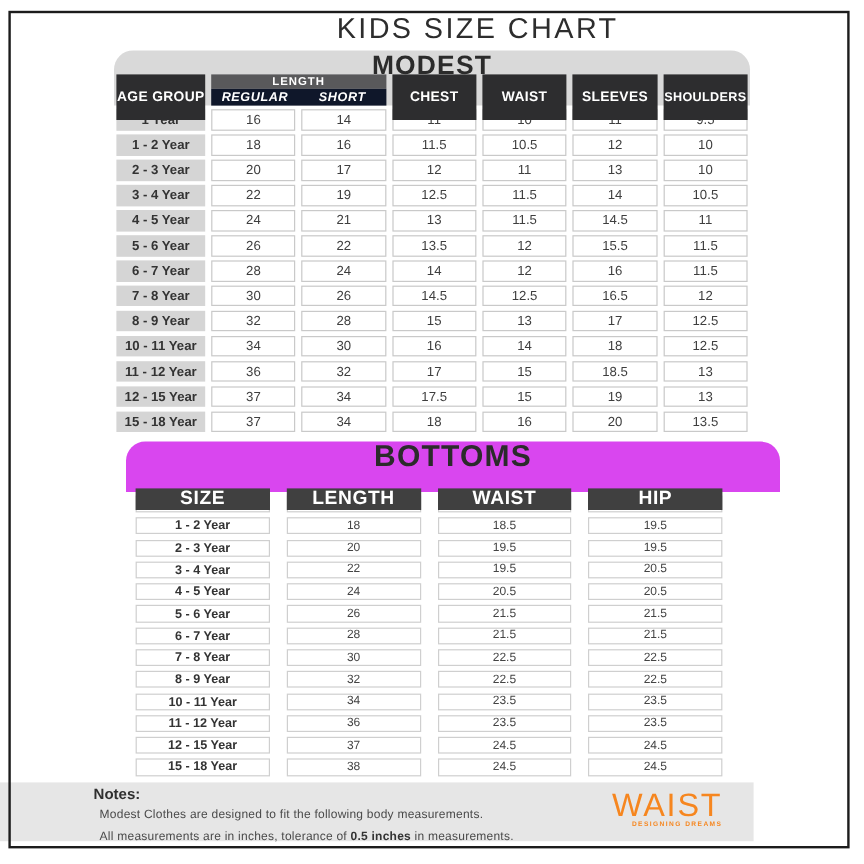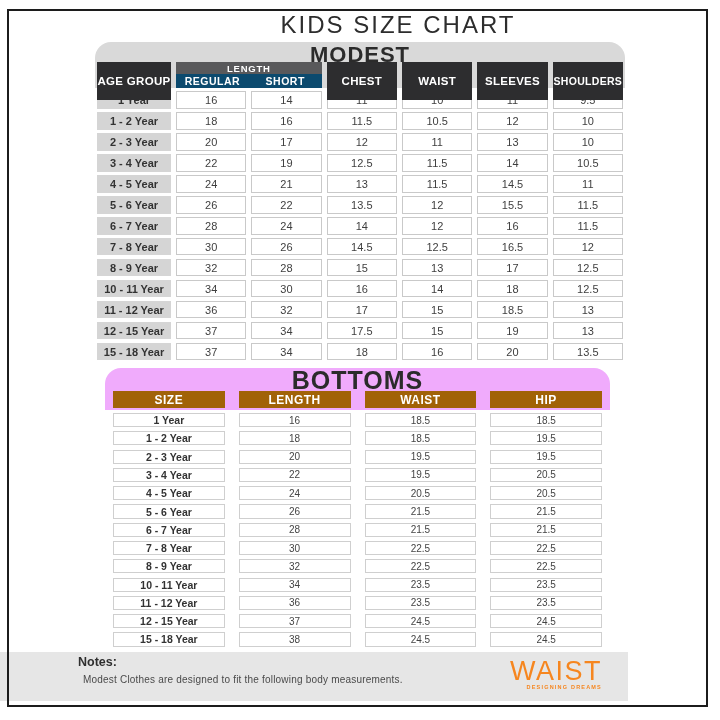--- a/index.html
+++ b/index.html
@@ -36,54 +36,54 @@
   }
   .hcell {
     background:#2d2d2f; color:#ffffff; font-weight:bold; font-size:11.5px;
     display:flex; align-items:center; justify-content:center; letter-spacing:0.3px;
   }
   #length-group { grid-column:2 / span 2; display:flex; flex-direction:column; }
   #length-top {
     height:12px; background:#59595b; color:#fff; font-weight:bold; font-size:9.5px;
     display:flex; align-items:center; justify-content:center; letter-spacing:0.8px;
   }
-  #length-bottom { height:14px; background:#0c4a6e; display:flex; }
+  #length-bottom { height:14px; background:#0f172a; display:flex;font-style:italic; }
   #length-bottom span {
     flex:1; color:#fff; font-weight:bold; font-size:10.5px;
     display:flex; align-items:center; justify-content:center; letter-spacing:0.5px;
   }
   #shirts-rows {
     position:absolute; left:97px; top:91px; width:526px;
     display:flex; flex-direction:column; gap:3.4px;
   }
   .s-row { display:grid; grid-template-columns:74px repeat(6,1fr); column-gap:5px; height:17.6px; }
   .cell {
     background:#ffffff; border:1px solid #c9c9c9; font-size:11px; color:#3e3e3e;
     display:flex; align-items:center; justify-content:center;
   }
   .age {
     background:#d5d5d5; border:none; font-weight:bold; color:#333333; font-size:11px;
   }
 
   
   #bottoms-panel {
-    position:absolute; left:105px; top:368px; width:505px; height:42px;
-    background:#f0abfc; border-radius:16px 16px 0 0;
+    position:absolute; left:105px; top:368px; width:545px; height:42px;
+    background:#d946ef; border-radius:16px 16px 0 0;
   }
   #bottoms-title {
     position:absolute; top:-2px; left:0; width:100%; text-align:center;
     font-size:25px; font-weight:bold; letter-spacing:1px; color:#2b2b2b;
   }
   #bottoms-header {
     position:absolute; left:113px; top:391px; width:489px; height:17px;
     display:grid; grid-template-columns:repeat(4,1fr); column-gap:14px; z-index:2;
   }
   .bh {
-    background:#a16207; color:#fff; font-weight:bold; font-size:12px;
-    display:flex; align-items:center; justify-content:center; letter-spacing:0.5px;
+    background:#404040; color:#fff; font-weight:bold; font-size:16px;
+    display:flex; align-items:center; justify-content:center; letter-spacing:0.5px;margin-top:16px;
   }
   #bottoms-rows {
     position:absolute; left:113px; top:413px; width:489px;
     display:flex; flex-direction:column; gap:4.1px;
   }
   .b-row { display:grid; grid-template-columns:repeat(4,1fr); column-gap:14px; height:14.2px; }
   .bcell {
     background:#fff; border:1px solid #cfcfcf; font-size:10px; color:#444444;
     display:flex; align-items:center; justify-content:center;
   }
@@ -345,18 +345,19 @@
       <div class="bcell">38</div>
       <div class="bcell">24.5</div>
       <div class="bcell">24.5</div>
     </div>
   </div>
 
 <div id="notes-band">
   <div id="notes-text">
     <p id="notes-heading">Notes:</p>
     <p class="note-line">Modest Clothes are designed to fit the following body measurements.</p>
+    <p class="note-line"><span>All measurements are in inches, tolerance of </span><b>0.5 inches</b><span> in measurements.</span></p>
   </div>
   <div id="logo">
     <div id="logo-name">WAIST</div>
     <div id="logo-tagline">DESIGNING DREAMS</div>
   </div>
 </div>
 
 </body></html>

